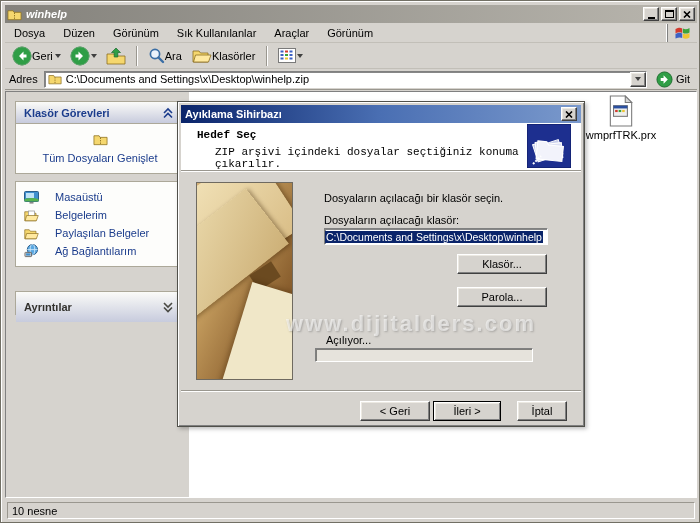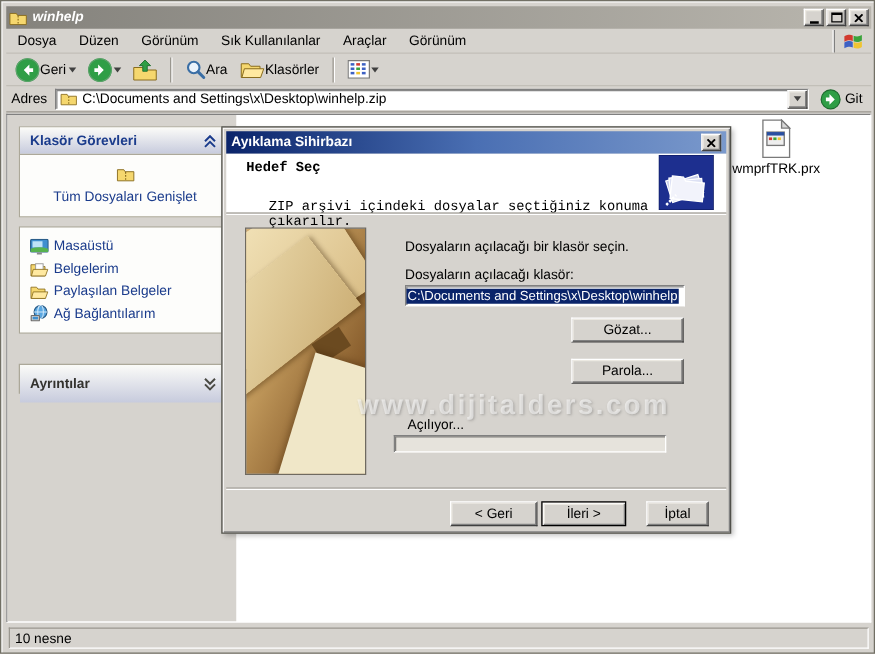--- a/index.html
+++ b/index.html
@@ -60,41 +60,41 @@
 
   .panel { position:absolute; left:14px; width:166px; background:#FDFDFB;
       border:1px solid #ACA899; }
   .panel-header { height:22px; display:flex; align-items:center; padding:0 6px 0 8px;
       background:linear-gradient(to bottom,#FBFBF8,#C7CBDD); border-bottom:1px solid #ACA899;
       color:#1b3c8c; font-weight:bold; }
   .panel-header.plain { color:#33322e; }
   .panel-header .chev { margin-left:auto; }
   .panel-body { padding:6px 4px 6px 8px; }
   .task-item { display:flex; align-items:center; gap:6px; color:#1b3c8c; padding:3px 0;flex-direction:column; }
-  .place-item { display:flex; align-items:center; gap:4px; color:#1b3c8c; padding:2px 0; height:18px; }
+  .place-item { display:flex; align-items:center; gap:16px; color:#1b3c8c; padding:2px 0; height:18px; }
   #panel-tasks { top:100px; }
   #panel-places { top:180px; }
   #panel-details { top:290px; height:24px; background:none; border:1px solid #ACA899; }
   #panel-details .panel-header { border-bottom:none; height:30px; }
 
   
   #file-item { position:absolute; left:580px; top:94px; width:80px; text-align:center; }
   #file-item .fname { margin-top:2px; }
 
   
   #dialog { position:absolute; left:176px; top:100px; width:408px; height:326px;
       background:#D6D3CE; border:1px solid #50504a;
       box-shadow: inset 1px 1px 0 #fff, inset -1px -1px 0 #808080, 2px 2px 4px rgba(0,0,0,.25); }
   #dlg-titlebar { position:absolute; left:3px; top:3px; right:3px; height:18px;
       background:linear-gradient(to right,#0a246a,#4a6fb3,#7a99cc); display:flex; align-items:center; padding:0 4px; }
   #dlg-titlebar .title { color:#fff; font-weight:bold; }
   #dlg-close { margin-left:auto; width:16px; height:14px; display:flex; align-items:center; justify-content:center; }
   #dlg-header { position:absolute; left:3px; top:21px; right:3px; height:47px; background:#fff;font-family:Liberation Mono, monospace; }
   #dlg-heading { position:absolute; left:16px; top:6px; font-weight:bold; }
-  #dlg-subheading { position:absolute; left:34px; top:23px;margin-top:14px; }
+  #dlg-subheading { position:absolute; left:34px; top:23px; }
   #dlg-hdr-icon { position:absolute; right:10px; top:1px; }
   .dlg-sep { position:absolute; left:3px; right:3px; height:2px;
       border-top:1px solid #9a978f; border-bottom:1px solid #fff; }
   #dlg-sep1 { top:68px; } #dlg-sep2 { top:288px; }
 
   #dlg-image { position:absolute; left:18px; top:80px; width:97px; height:198px;
       border:1px solid #6f6a60; overflow:hidden;
       background:linear-gradient(115deg,#d9b478 0%,#c29a5c 35%,#8a5f2e 75%,#6e4a22 100%); }
   #dlg-image .flap { position:absolute; left:-38px; top:-6px; width:130px; height:92px;
       background:linear-gradient(160deg,#f4e6bd,#d9bd86); transform:rotate(-33deg);
@@ -385,21 +385,21 @@
       <div class="tab"></div>
       <div class="paper"></div>
     </div>
 
     <div id="dlg-instruction">Dosyaların açılacağı bir klasör seçin.</div>
     <div id="dlg-folder-label">Dosyaların açılacağı klasör:</div>
     <div id="dlg-folder-input" class="sunken">
       <span class="sel">C:\Documents and Settings\x\Desktop\winhelp</span>
     </div>
     <div id="dlg-browse" class="btn3d dlg-btn">
-      <span>Gözat...</span>
+      <span>Klasör...</span>
     </div>
     <div id="dlg-password" class="btn3d dlg-btn">
       <span>Parola...</span>
     </div>
     <div id="dlg-extracting">Açılıyor...</div>
     <div id="dlg-progress" class="sunken"></div>
 
     <div class="dlg-sep" id="dlg-sep2"></div>
     <div id="dlg-back" class="btn3d dlg-btn">
       <span>&lt; Geri</span>

